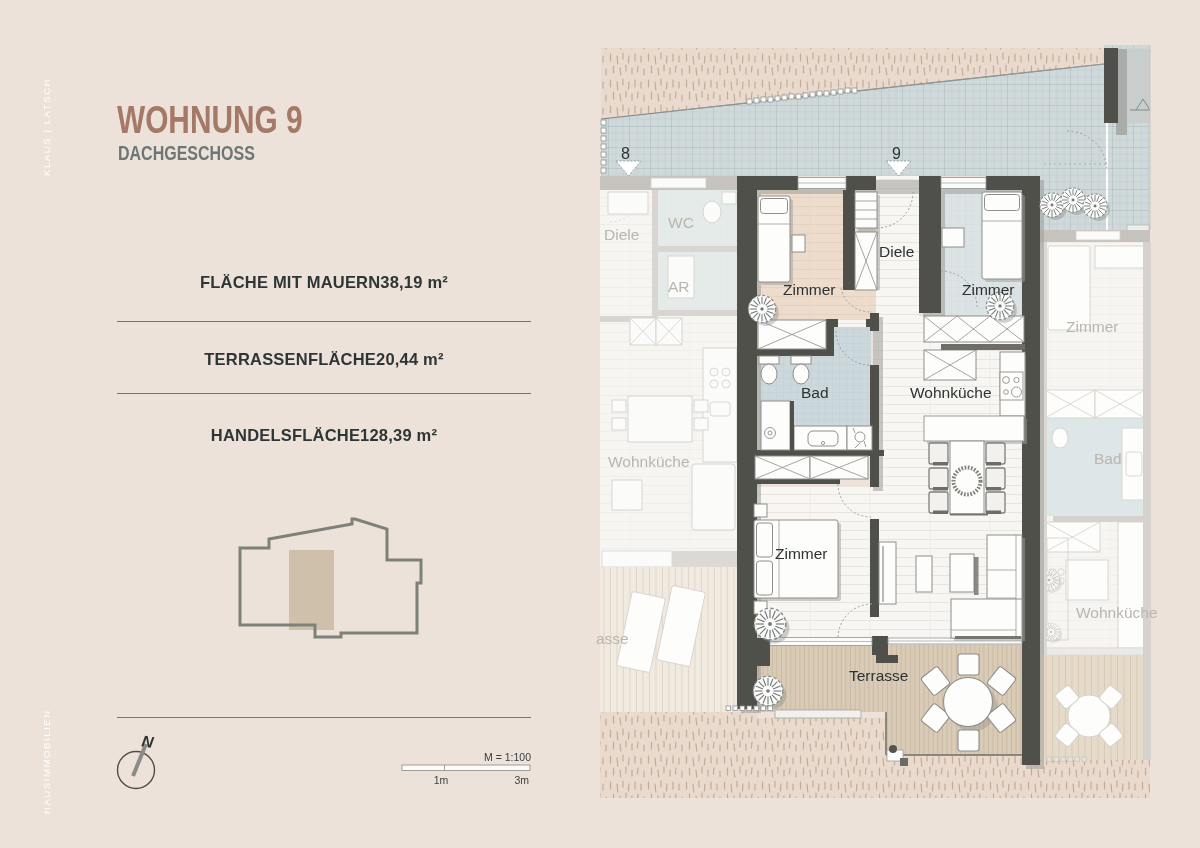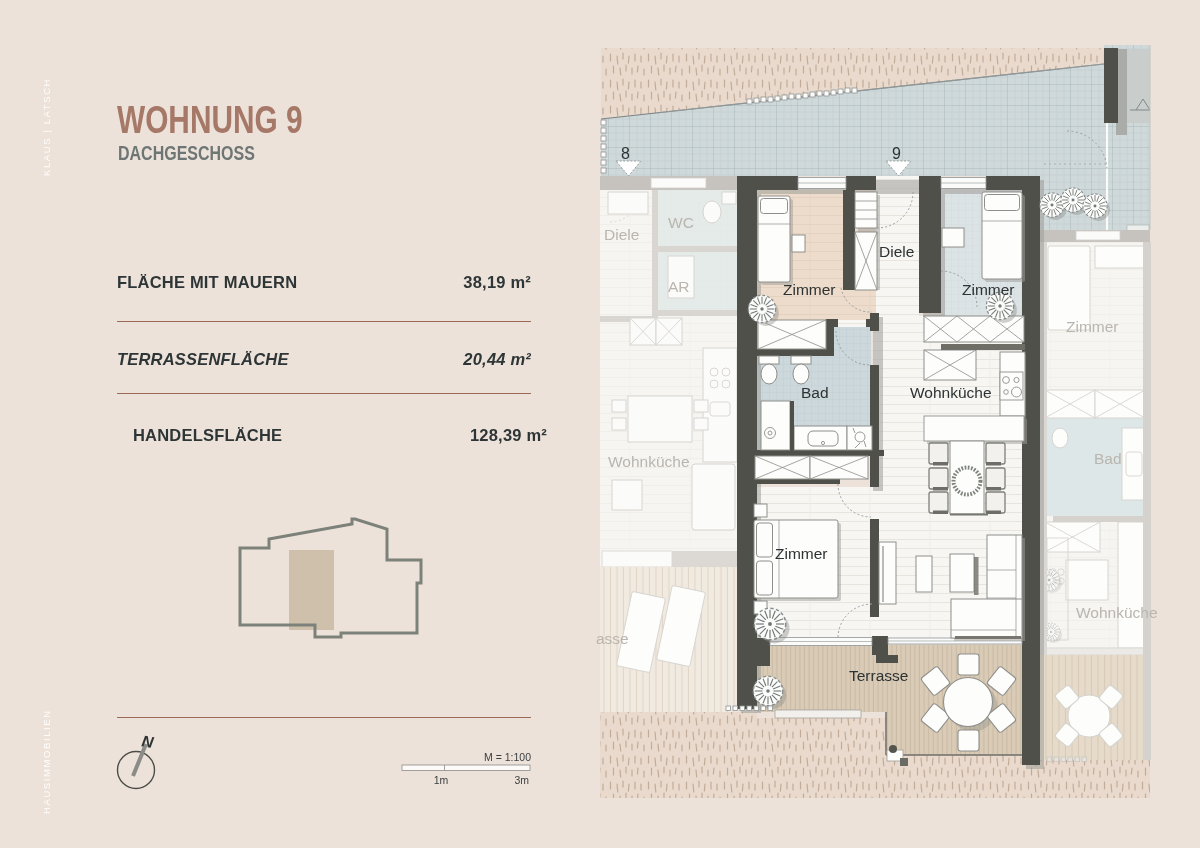--- a/index.html
+++ b/index.html
@@ -6,42 +6,42 @@
   body{width:1200px;height:848px;background:#ece2d9;position:relative;overflow:hidden;
        font-family:"Liberation Sans", sans-serif;}
   .vtext{position:absolute;color:rgba(255,255,255,0.92);font-size:9.5px;letter-spacing:1.6px;
          writing-mode:vertical-rl;transform:rotate(180deg);}
   #brand-top{left:41px;top:64px;height:125px;text-align:center;}
   #brand-bot{left:41px;top:712px;height:102px;text-align:center;}
   #title{position:absolute;left:117px;top:99px;font-size:38px;font-weight:700;color:#a67868;
          transform:scaleX(0.785);transform-origin:left top;white-space:nowrap;}
   #subtitle{position:absolute;left:118px;top:142px;font-size:20px;font-weight:700;color:#6e7675;
          transform:scaleX(0.80);transform-origin:left top;white-space:nowrap;}
-  .row{position:absolute;left:117px;width:414px;display:flex;justify-content:space-between;
+  .row{position:absolute;left:117px;width:414px;display:flex;justify-content:center;
        font-size:16.5px;font-weight:700;color:#2e3536;letter-spacing:0.2px;}
   .hr{position:absolute;left:117px;width:414px;height:0;border-top:1.2px solid #9a6a52;}
 </style>
 </head>
 <body>
   <div class="vtext" id="brand-top">KLAUS&nbsp;|&nbsp;LATSCH</div>
   <div class="vtext" id="brand-bot">HAUSIMMOBILIEN</div>
   <div id="title">WOHNUNG 9</div>
   <div id="subtitle">DACHGESCHOSS</div>
 
   <div class="row" style="top:273px;">
     <span>FLÄCHE MIT MAUERN</span>
     <span>38,19 m²</span>
   </div>
   <div class="hr" style="top:321px;"></div>
-  <div class="row" style="top:350px;font-style:italic;">
+  <div class="row" style="top:350px;">
     <span>TERRASSENFLÄCHE</span>
     <span>20,44 m²</span>
   </div>
   <div class="hr" style="top:393px;"></div>
-  <div class="row" style="top:426px;margin-left:16px;">
+  <div class="row" style="top:426px;">
     <span>HANDELSFLÄCHE</span>
     <span>128,39 m²</span>
   </div>
 
   <div class="hr" style="top:717px;"></div>
 
   <svg id="minimap" style="position:absolute;left:230px;top:505px;" width="210" height="150" viewBox="230 505 210 150">
     <rect x="289" y="550" width="45" height="80" fill="#cfc0ac"></rect>
     <polygon points="240,548 269,548 269,539 352,524 352,519 355,519 387,529 387,560 421,560 421,583 417,583 417,633 341,633 341,637 315,637 315,625 240,625" fill="none" stroke="#7c817a" stroke-width="3"></polygon>
   </svg>

